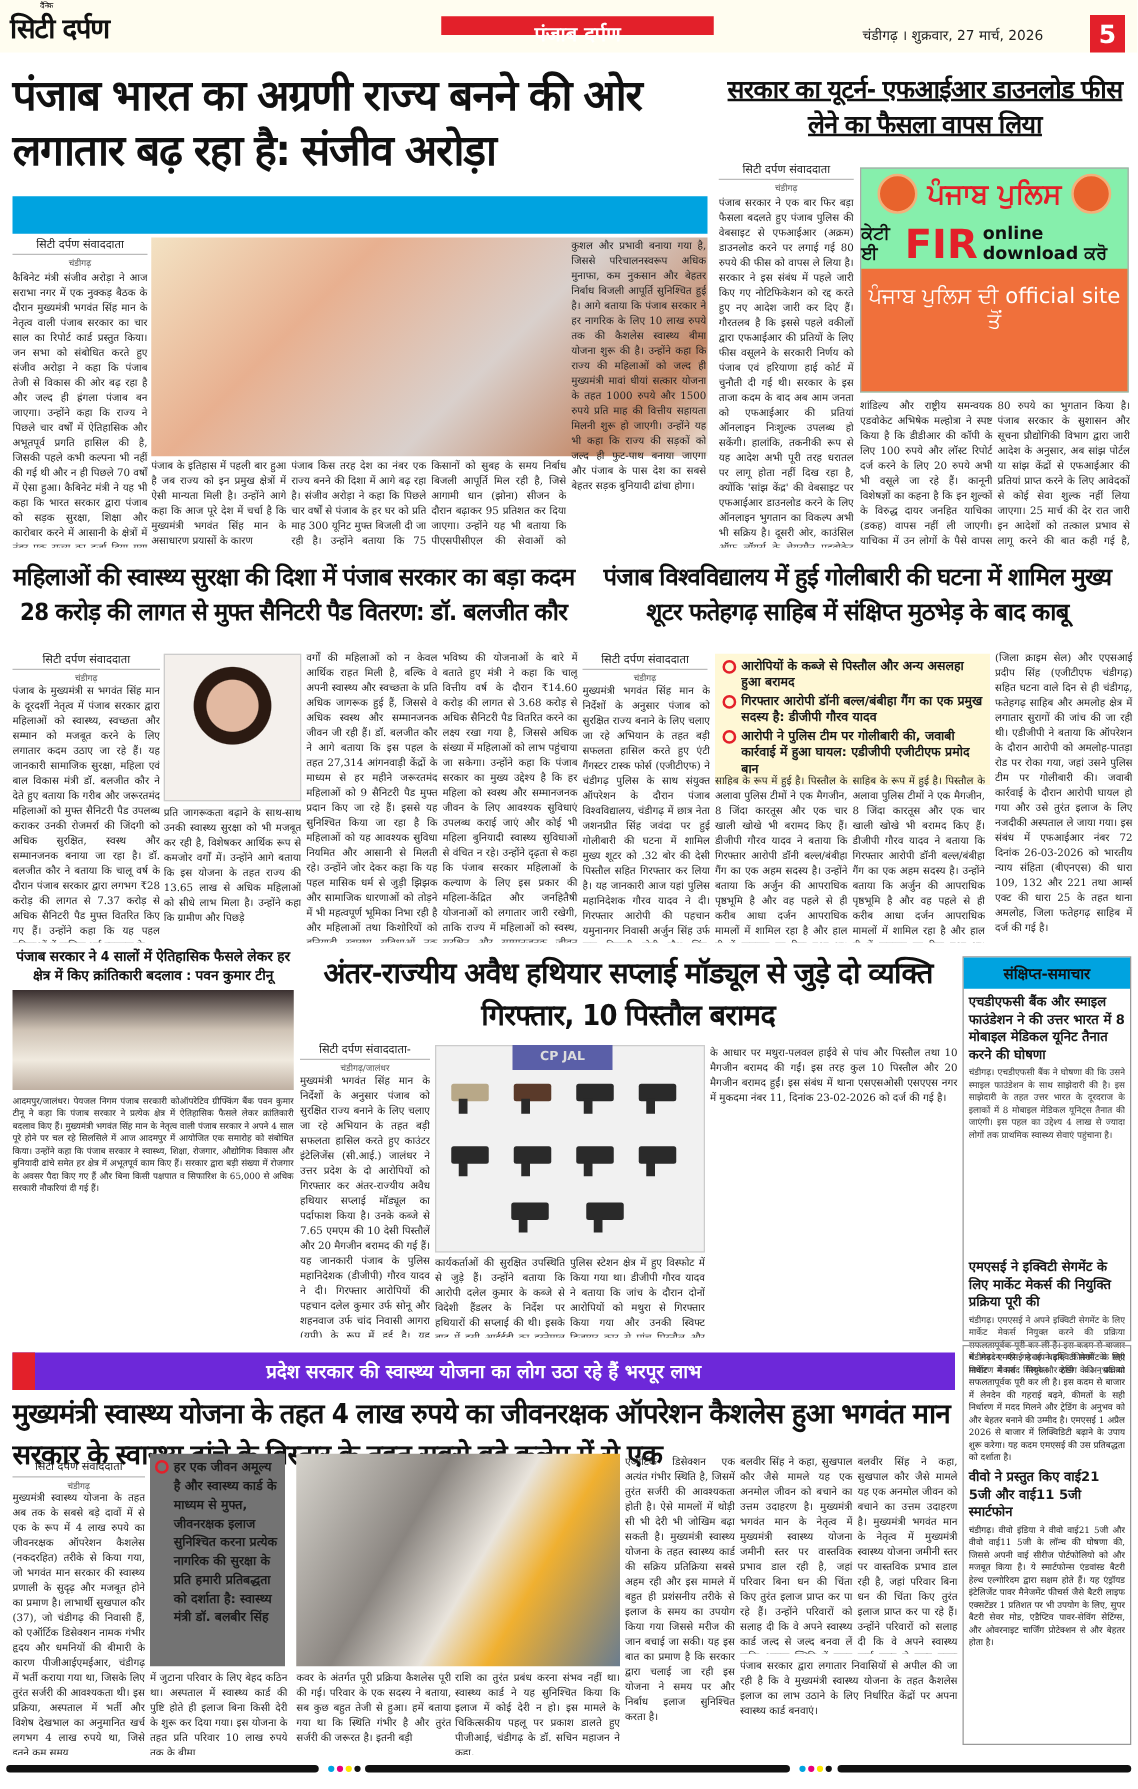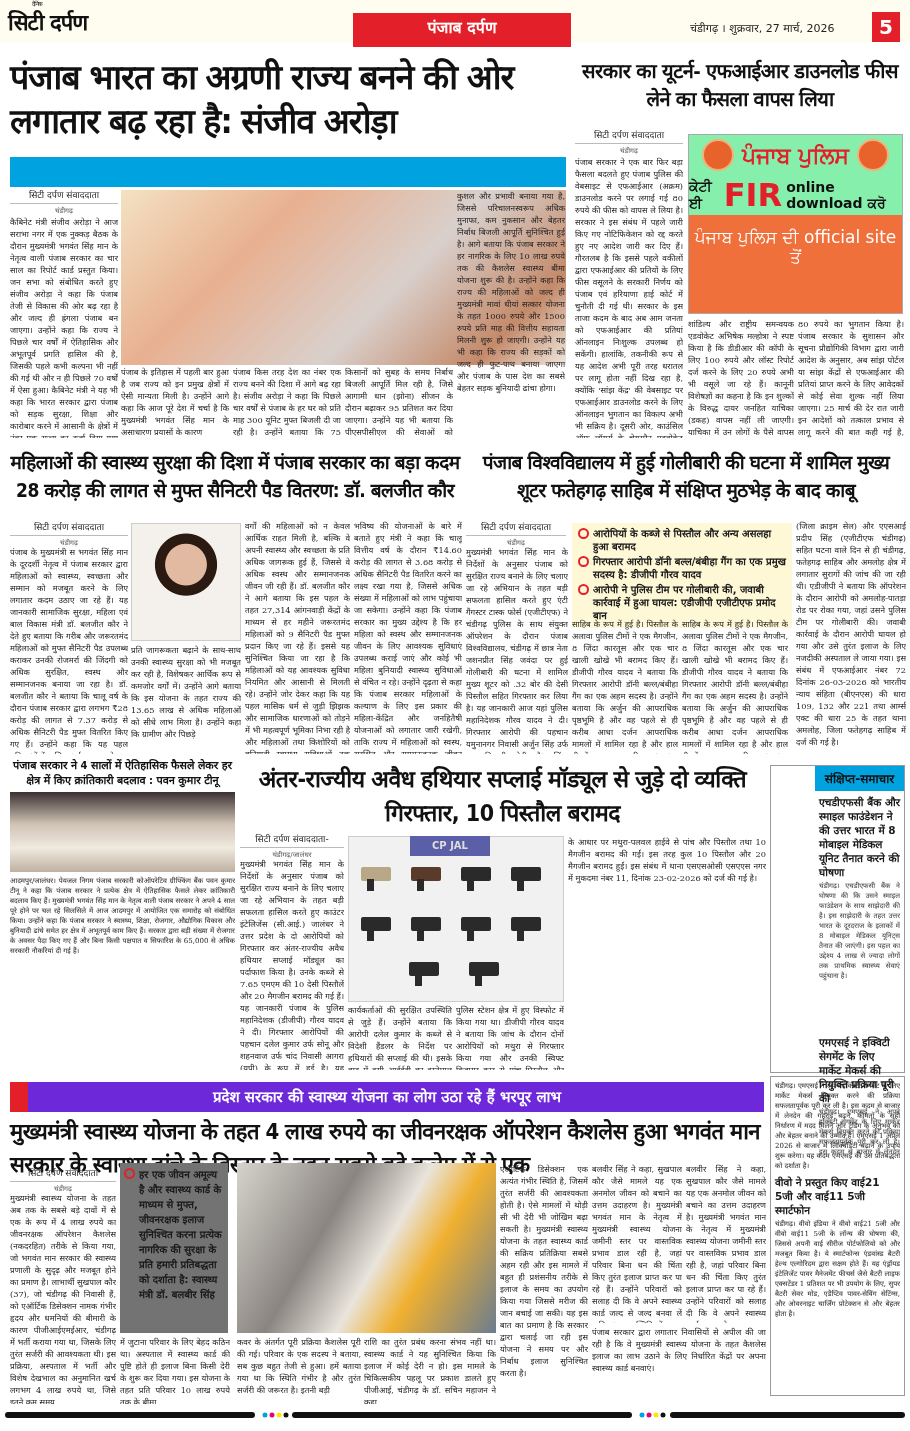--- a/index.html
+++ b/index.html
@@ -1,26 +1,26 @@
 <!DOCTYPE html>
 <html><head>
 <meta charset="utf-8">
 <style>
   * { box-sizing: border-box; margin: 0; padding: 0; }
   body { width: 910px; height: 1431px; background: #fff; font-family: "DejaVu Sans", sans-serif; color: #1a1a1a; position: relative; overflow: hidden; }
   .abs { position: absolute; }
   .masthead { left:0; top:0; width:910px; height:42px; background:#fffdf0; }
   .logo { left:8px; top:6px; font-size:22px; font-weight:bold; font-family:"DejaVu Serif", serif; color:#111; letter-spacing:-1px; }
-  .section-tag { left:353px; top:13px; width:218px; height:34px; background:#e3202a; color:#fff; font-weight:bold; font-size:16px; text-align:center; line-height:30px; }
+  .section-tag { left:353px; top:13px; width:218px; height:15px; background:#e3202a; color:#fff; font-weight:bold; font-size:16px; text-align:center; line-height:30px; }
   .dateline { left:690px; top:20px; font-size:11px; color:#222; }
   .pageno { left:872px; top:12px; width:28px; height:30px; background:#e3202a; color:#fff; font-weight:bold; font-size:20px; text-align:center; line-height:30px; }
   .h1 { font-family:"DejaVu Sans Condensed","DejaVu Sans", sans-serif; font-weight:bold; color:#111; line-height:1.2; }
   .lead1 { left:10px; top:55px; width:560px; font-size:34px; line-height:44px; letter-spacing:-1px; }
   .bluebar { left:10px; top:157px; width:556px; height:30px; background:#00a3e0; }
-  .lead2 { left:575px; top:57px; width:330px; font-size:20px; line-height:28px; text-align:center; letter-spacing:-0.5px; }
+  .lead2 { left:575px; top:57px; width:330px; font-size:20px; line-height:28px; text-align:center; letter-spacing:-0.5px;text-decoration:underline; }
   .byline { font-size:9px; text-align:center; color:#222; border-bottom:1px solid #bbb; padding-bottom:2px; }
   .place { font-size:7px; text-align:center; color:#555; margin-top:2px; }
   .col { font-size:8.2px; line-height:12px; text-align:justify; color:#222; font-family:"DejaVu Serif", serif; }
   .photo1 { left:121px; top:190px; width:445px; height:175px; background: linear-gradient(135deg,#f3e2c3 0%,#e8b090 30%,#d9d0cc 60%,#c48a6a 85%,#efe6dd 100%); }
   .ad { left:688px; top:134px; width:215px; height:180px; border:1px solid #aaa; background:#86efac; }
   .ad .top { height:40px; display:flex; align-items:center; justify-content:center; gap:8px; }
   .ad .seal { width:32px; height:32px; border-radius:50%; background:#e8632c; border:2px solid #f3b07a; }
   .ad .t1 { color:#e3202a; font-size:22px; font-weight:bold; }
   .ad .mid { height:40px; display:flex; align-items:center; justify-content:center; font-weight:bold; font-size:14px; color:#111; }
   .ad .mid .fir { color:#e3202a; font-size:32px; margin:0 4px; }
@@ -31,21 +31,21 @@
   .hl { font-size:19px; line-height:28px; letter-spacing:-0.5px; }
   .photo-w { left:131px; top:523px; width:110px; height:118px; background: radial-gradient(circle at 50% 35%, #e2b9a1 0 22%, #2b1a12 23% 33%, #f4f0ec 34%), #efe9e2; border:1px solid #ccc; }
   .bullets { left:572px; top:523px; width:220px; background:#fff8d6; padding:4px 6px; }
   .bullet { font-size:10px; font-weight:bold; line-height:13px; display:flex; gap:4px; margin-bottom:2px; }
   .ring { flex:0 0 11px; width:11px; height:11px; border:2px solid #e3202a; border-radius:50%; margin-top:1px; }
   .photo-g { left:10px; top:792px; width:225px; height:80px; background: linear-gradient(180deg,#3a3030 0%,#cfc3b5 40%,#f0eadf 70%,#bfb0a2 100%); }
   .photo-pistols { left:348px; top:836px; width:216px; height:166px; background:#f1f1f1; border:1px solid #ccc; }
   .pistol { position:absolute; width:30px; height:14px; background:#2a2a2a; border-radius:2px; }
   .pistol::after { content:""; position:absolute; left:6px; top:12px; width:7px; height:12px; background:#2a2a2a; }
   .cjal { left:410px; top:836px; width:80px; height:20px; background:#5a5fa8; color:#ddd; font-size:10px; text-align:center; line-height:20px; font-weight:bold; }
-  .brief { left:770px; top:765px; width:135px; height:308px; border:1px solid #999;padding-left:44px; }
+  .brief { left:770px; top:765px; width:135px; height:308px; border:1px solid #999; }
   .brief-head { background:#00a3e0; color:#111; font-weight:bold; font-size:12px; text-align:center; padding:4px 0; }
   .brief h4 { font-size:10.5px; font-weight:bold; line-height:14px; margin:4px 4px 2px; }
   .brief p { font-size:7px; line-height:10px; margin:0 4px; text-align:justify; color:#333; font-family:"DejaVu Serif", serif; }
   .bandbar { left:10px; top:1082px; width:754px; height:30px; background:#6d28d9; color:#fff; font-weight:bold; font-size:15px; text-align:center; line-height:30px; }
   .bandbar .red { position:absolute; left:0; top:0; width:18px; height:30px; background:#e3202a; }
   .bigh { left:10px; top:1115px; width:760px; font-size:22px; line-height:33px; letter-spacing:-0.5px; }
   .photo-h { left:237px; top:1163px; width:259px; height:170px; background: linear-gradient(120deg,#d6d3cc 0%,#8a8580 35%,#e9e4dc 55%,#f0b030 70%,#6b7d8f 100%); }
   .quotebox { left:120px; top:1163px; width:108px; height:170px; background:#737373; padding:4px; }
   .quotebox .q { font-size:10px; font-weight:bold; line-height:15px; display:flex; gap:4px; }
   .colorbar { left:0; top:1410px; width:910px; height:10px; }

